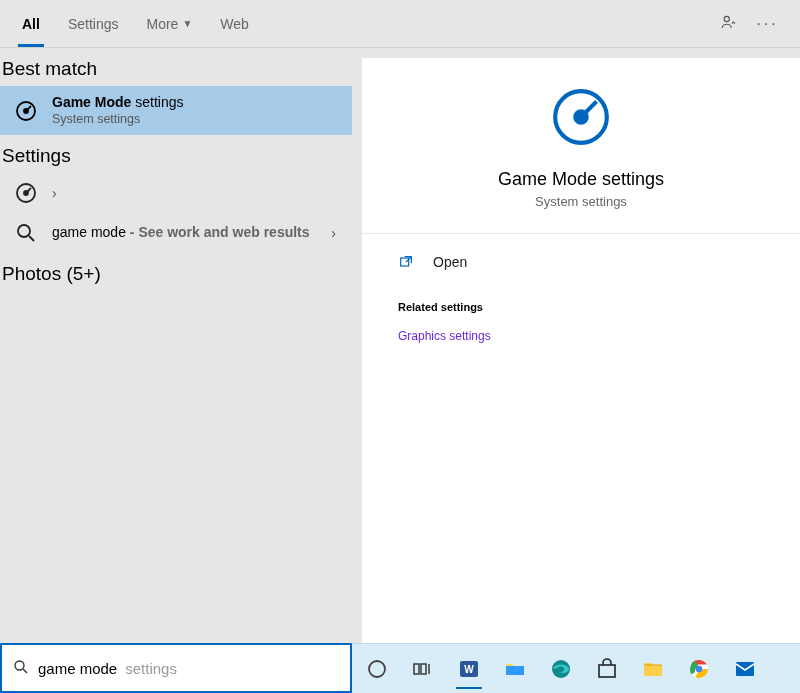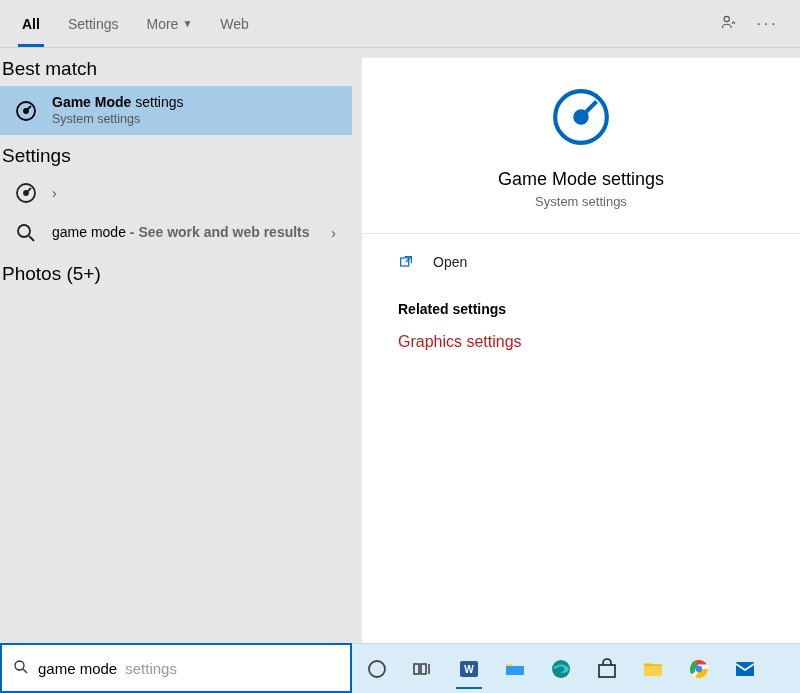--- a/index.html
+++ b/index.html
@@ -79,22 +79,22 @@
   .preview-title { margin-top: 18px; font-size: 18px; }
   .preview-sub { color: #666; font-size: 13px; margin-top: 4px; }
   .preview-action {
     display: flex; align-items: flex-start;
     padding: 20px 36px;
     gap: 19px;
     color: #222;
   }
   .preview-action svg { width: 16px; height: 16px; color:#0067c0; }
   .related { padding: 8px 36px; }
-  .related h4 { font-size: 14px; font-weight: 600; margin-bottom: 12px; }
-  .related-item { font-size: 16px; color:#b91c1c; padding: 4px 0; }
+  .related h4 { font-size: 11px; font-weight: 600; margin-bottom: 12px; }
+  .related-item { font-size: 12px; color:#6d28d9; padding: 4px 0; }
 
   .section-header {
     font-weight: 400;
     font-size: 19px;
     padding: 10px 2px 6px;
   }
   .result {
     display: flex;
     align-items: center;
     padding: 8px 14px;

